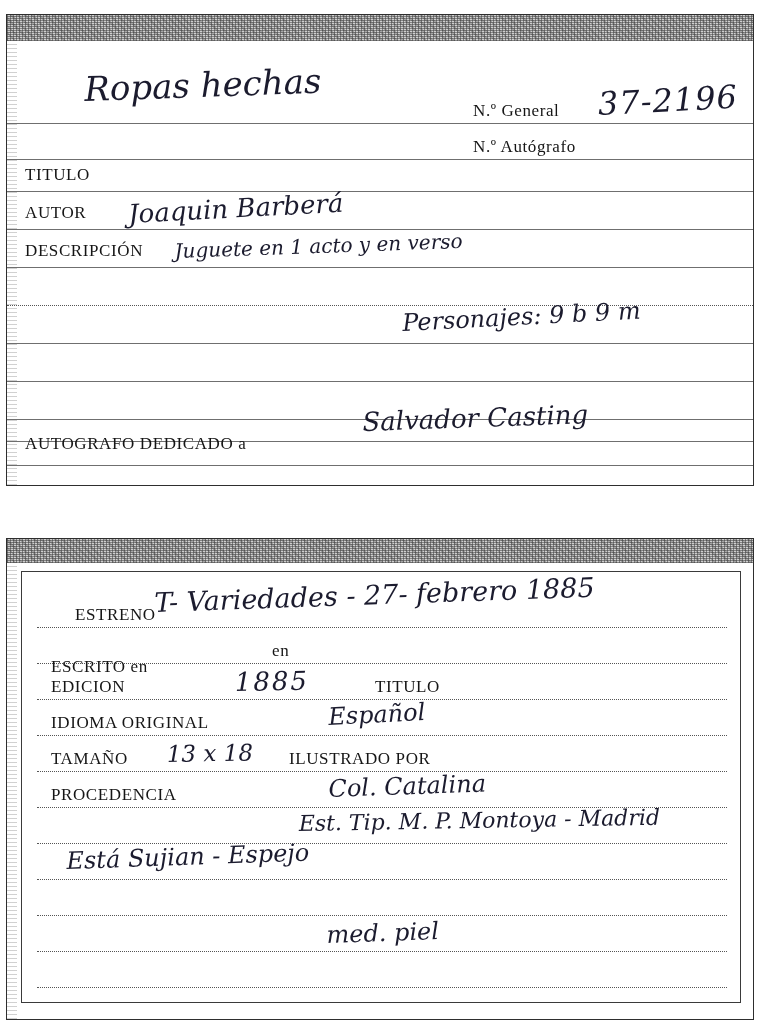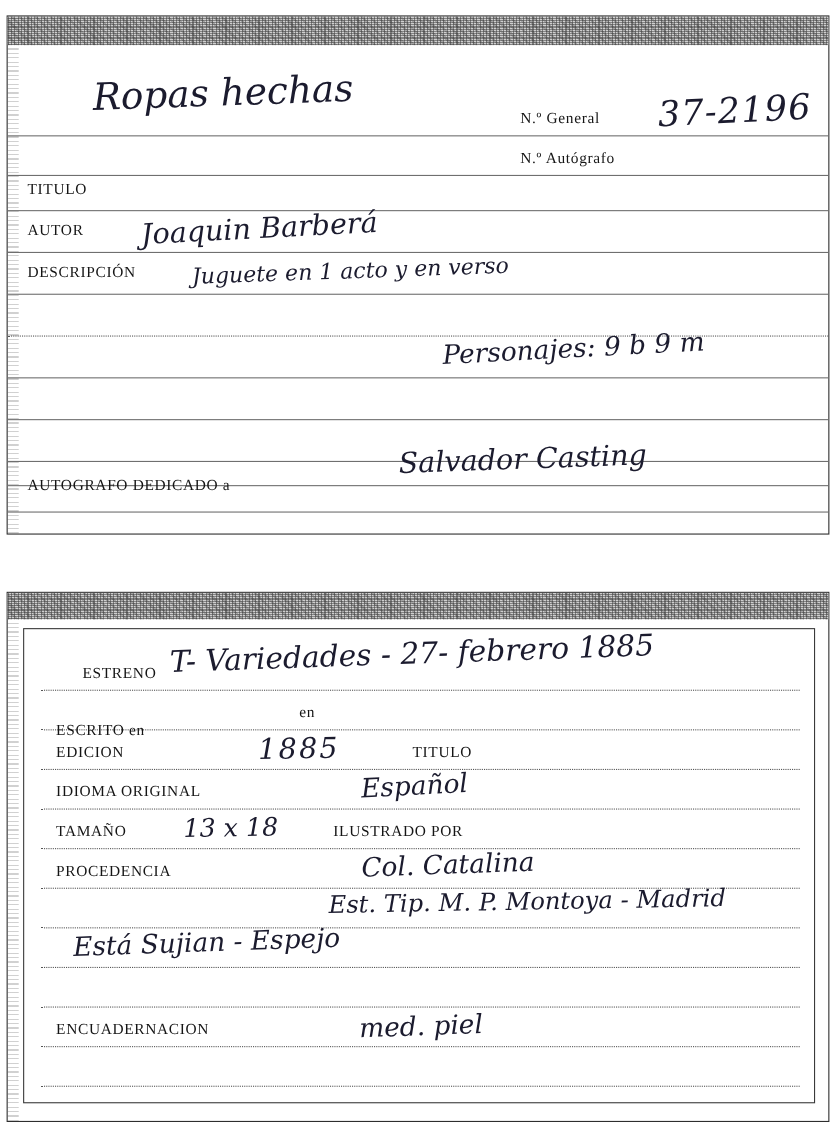--- a/index.html
+++ b/index.html
@@ -49,21 +49,21 @@
     height: 0;
     border-top: 1px solid #6f6f6f;
   }
   .rule.dotted {
     border-top: 1px dotted #555;
   }
 
   .label {
     position: absolute;
     font-family: "Liberation Serif", serif;
-    font-size: 14px;
+    font-size: 17px;
     letter-spacing: .6px;
     color: #151515;
     white-space: nowrap;
   }
 
   
   .hand {
     position: absolute;
     font-family: "DejaVu Serif", serif;
     font-style: italic;
@@ -205,26 +205,25 @@
       <div class="label" style="left:265px; top:78px;">en</div>
 
       <div class="label" style="left:44px; top:114px;">EDICION</div>
 
       <div class="label" style="left:368px; top:114px;">TITULO</div>
 
       <div class="label" style="left:44px; top:150px;">IDIOMA ORIGINAL</div>
 
       <div class="label" style="left:44px; top:186px;">TAMAÑO</div>
 
-      <div class="label" style="left:296px; top:186px;">ILUSTRADO POR</div>
+      <div class="label" style="left:282px; top:186px;">ILUSTRADO POR</div>
 
       <div class="label" style="left:44px; top:222px;">PROCEDENCIA</div>
 
 
-      <div class="label" style="left:44px; top:366px;">ENCUADERNACION</div>
 
       <div class="hand" style="left:148px; top:24px; font-size:27px; transform:rotate(-2deg);">T- Variedades - 27- febrero 1885</div>
 
       <div class="hand" style="left:228px; top:104px; font-size:26px; transform:rotate(-1deg); letter-spacing:2px;">1885</div>
 
       <div class="hand" style="left:322px; top:140px; font-size:24px; transform:rotate(-3deg);">Español</div>
 
       <div class="hand" style="left:160px; top:178px; font-size:23px; transform:rotate(-1deg);">13 x 18</div>
 
       <div class="hand" style="left:322px; top:212px; font-size:24px; transform:rotate(-2deg);">Col. Catalina</div>

